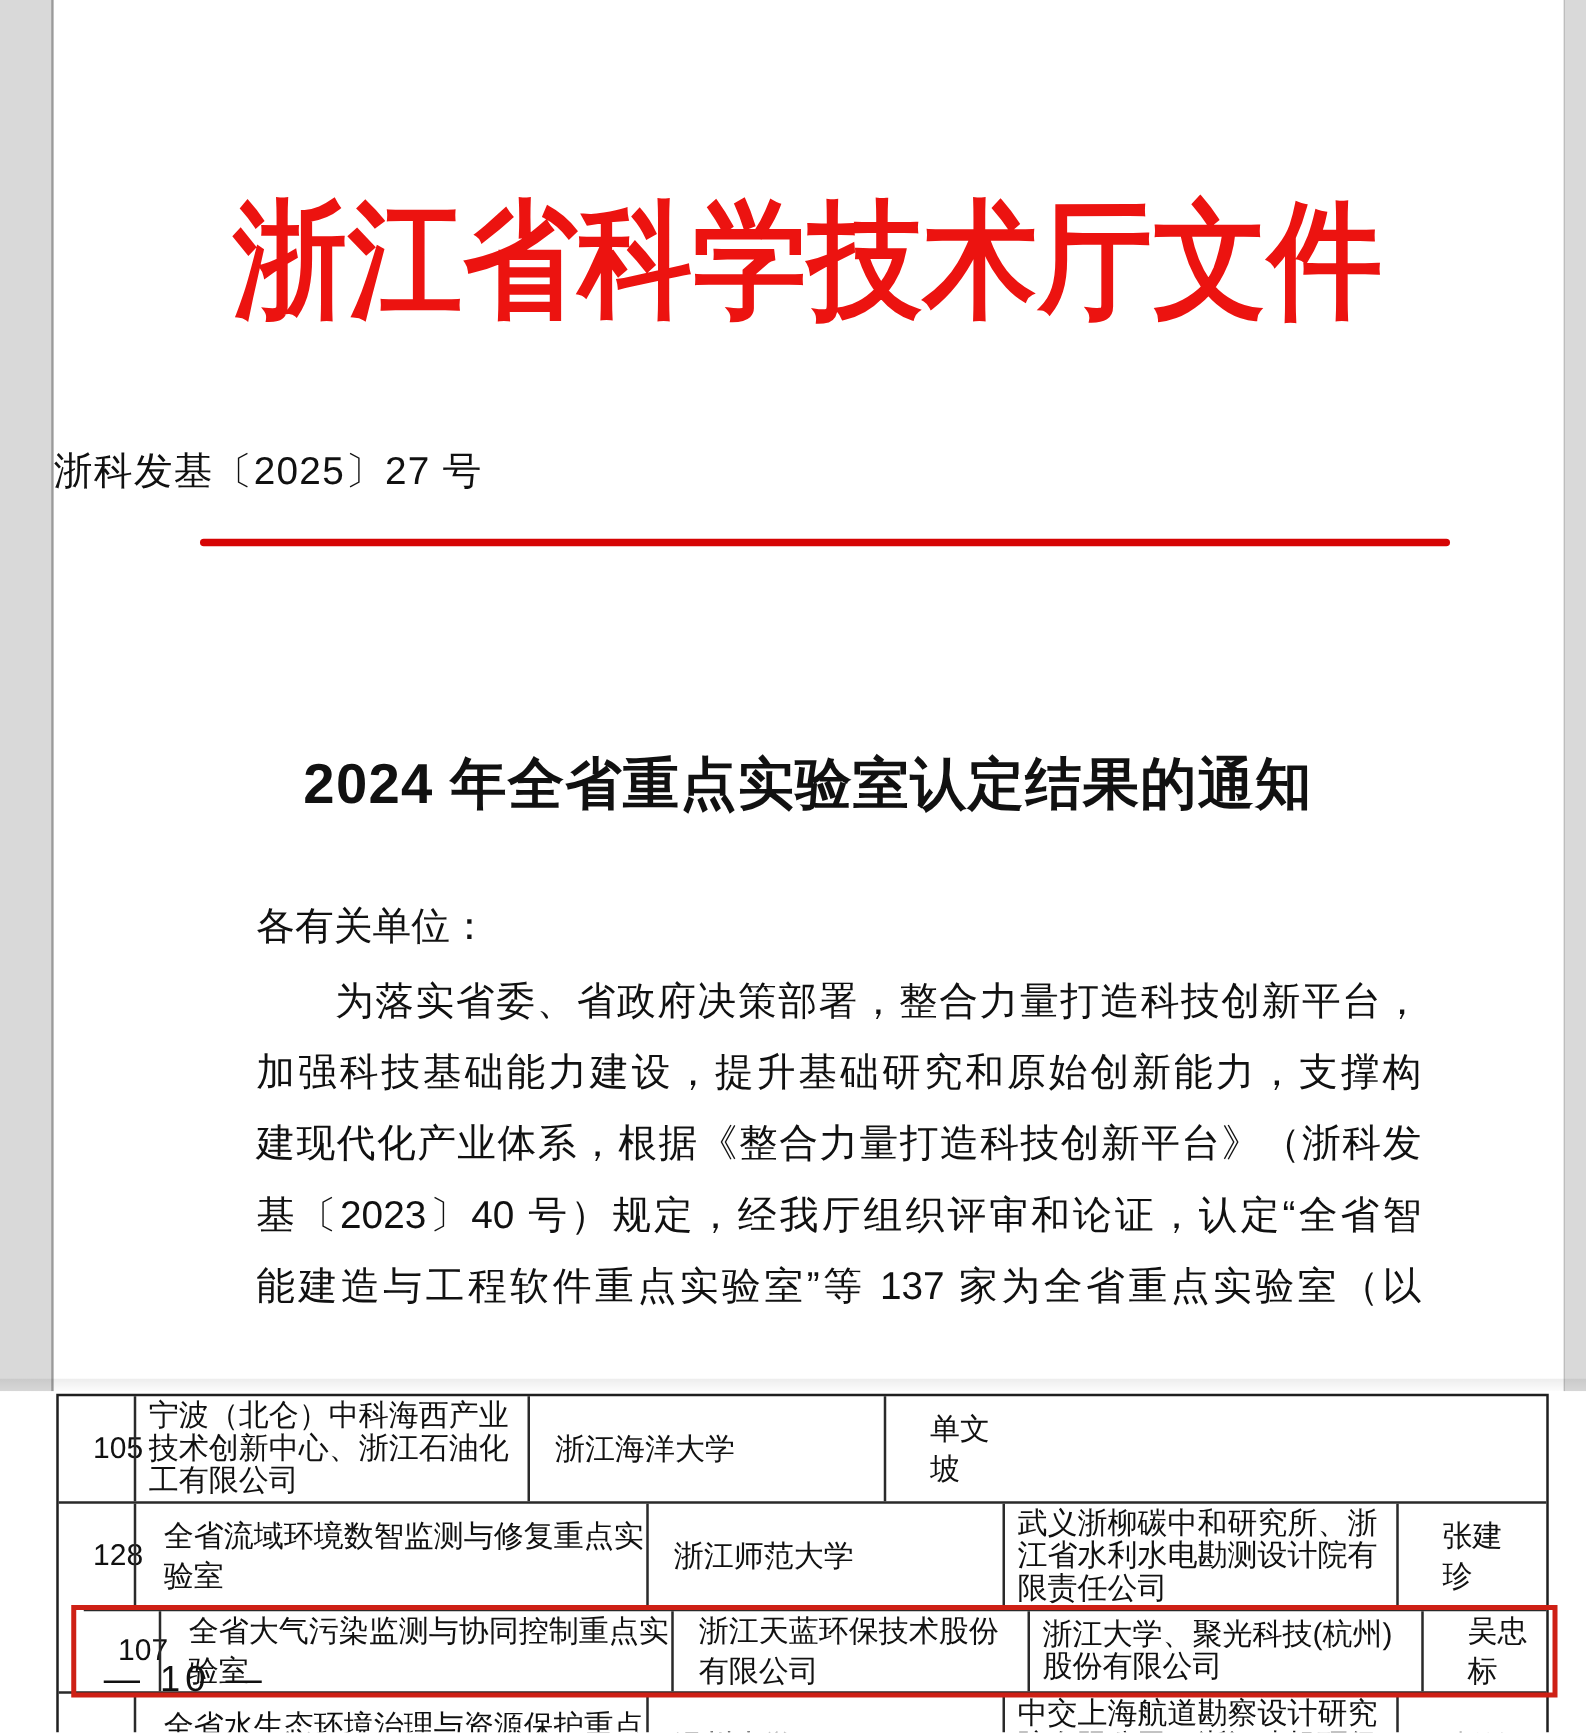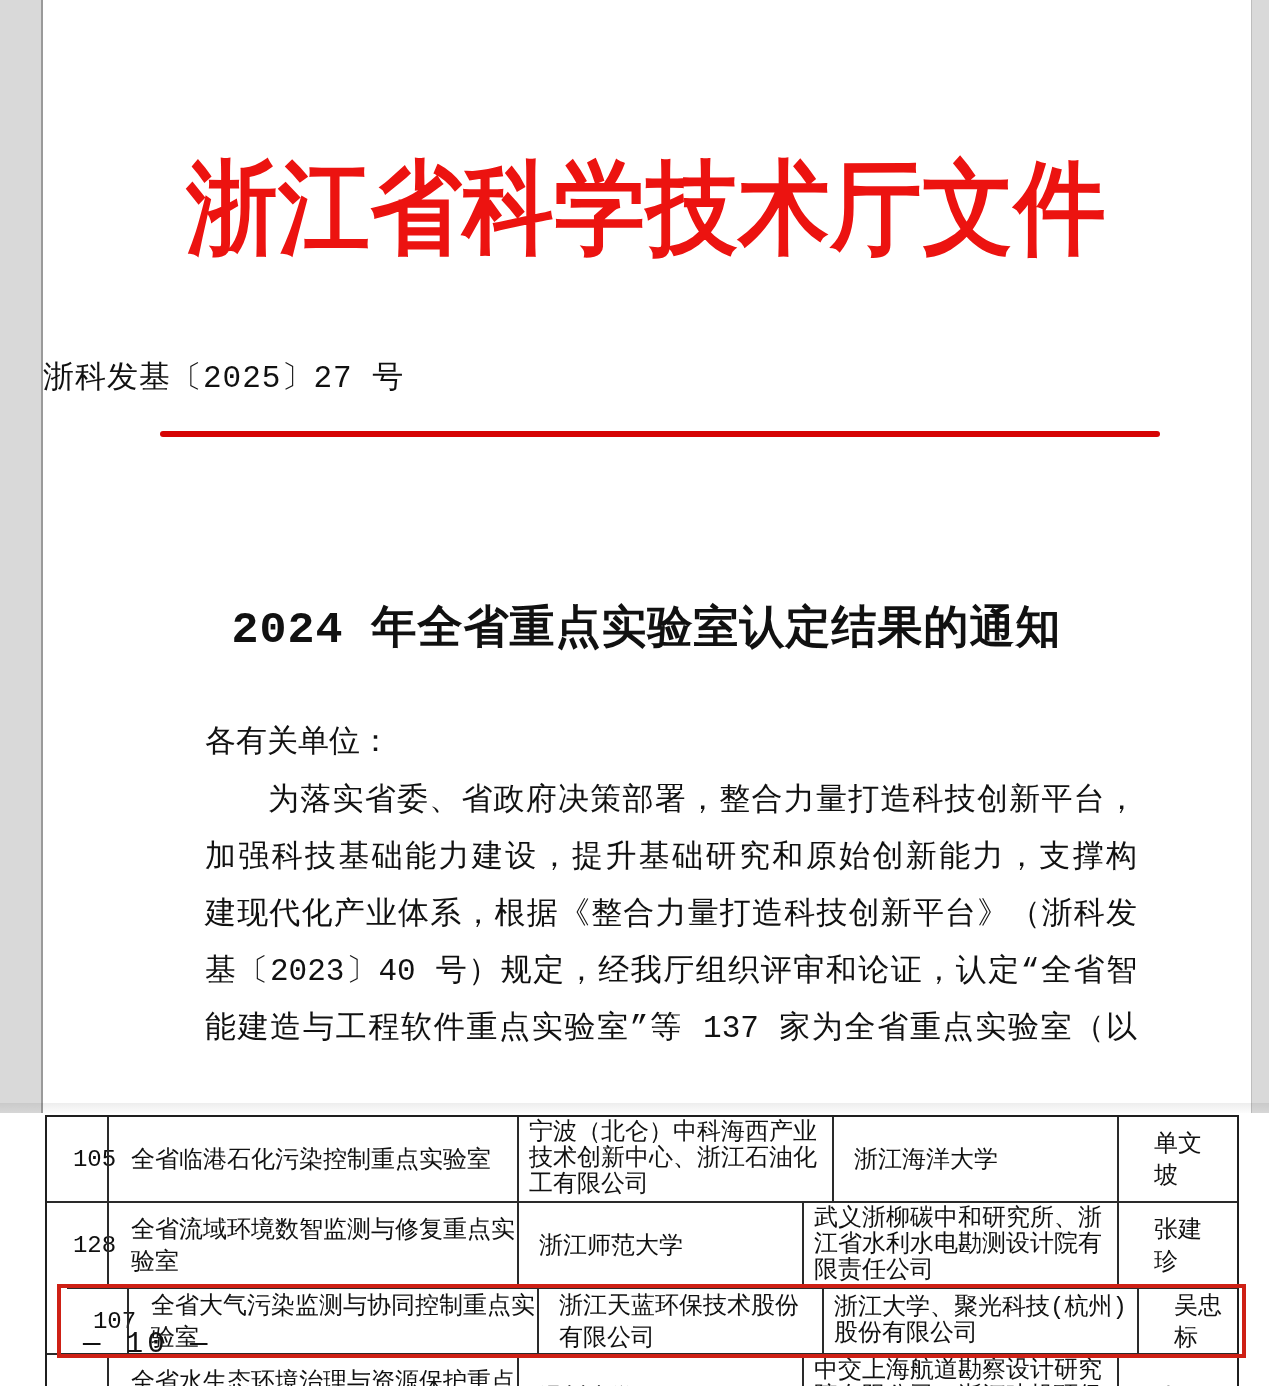--- a/index.html
+++ b/index.html
@@ -1,17 +1,17 @@
 <!DOCTYPE html>
 <html><head>
 <meta charset="utf-8">
 <style>
   html,body{margin:0;padding:0;background:#fff;}
   .canvas{position:relative;width:1269px;height:1386px;background:#ffffff;overflow:hidden;
-          font-family:Liberation Mono, monospace;color:#111;}
+          font-family:Liberation Sans, sans-serif;color:#111;}
 
   
   .margin-strip{position:absolute;top:0;height:1113px;background:#d9d9d9;}
   .margin-left{left:0;width:41px;border-right:2px solid #9a9a9a;}
   .margin-right{left:1251px;width:18px;border-left:1px solid #bdbdbd;}
   .seam-shadow{position:absolute;left:0;top:1103px;width:1269px;height:12px;
                background:linear-gradient(to bottom,rgba(0,0,0,0.07),rgba(0,0,0,0));}
 
   
   .doc-page{position:absolute;left:43px;top:0;width:1207px;height:1113px;background:#fff;}
@@ -84,21 +84,20 @@
       </div>
   </div>
 
   <div class="seam-shadow"></div>
 
   <div class="table-section">
     <div class="results-table">
 
         <div class="trow">
           <div class="td c-no">105</div>
-          <div class="td c-lab">全省临港石化污染控制重点实验室</div>
           <div class="td c-part">宁波（北仑）中科海西产业技术创新中心、浙江石油化工有限公司</div>
           <div class="td c-inst">浙江海洋大学</div>
           <div class="td c-dir">单文坡</div>
         </div>
 
         <div class="trow">
           <div class="td c-no">128</div>
           <div class="td c-lab">全省流域环境数智监测与修复重点实验室</div>
           <div class="td c-inst">浙江师范大学</div>
           <div class="td c-part">武义浙柳碳中和研究所、浙江省水利水电勘测设计院有限责任公司</div>

